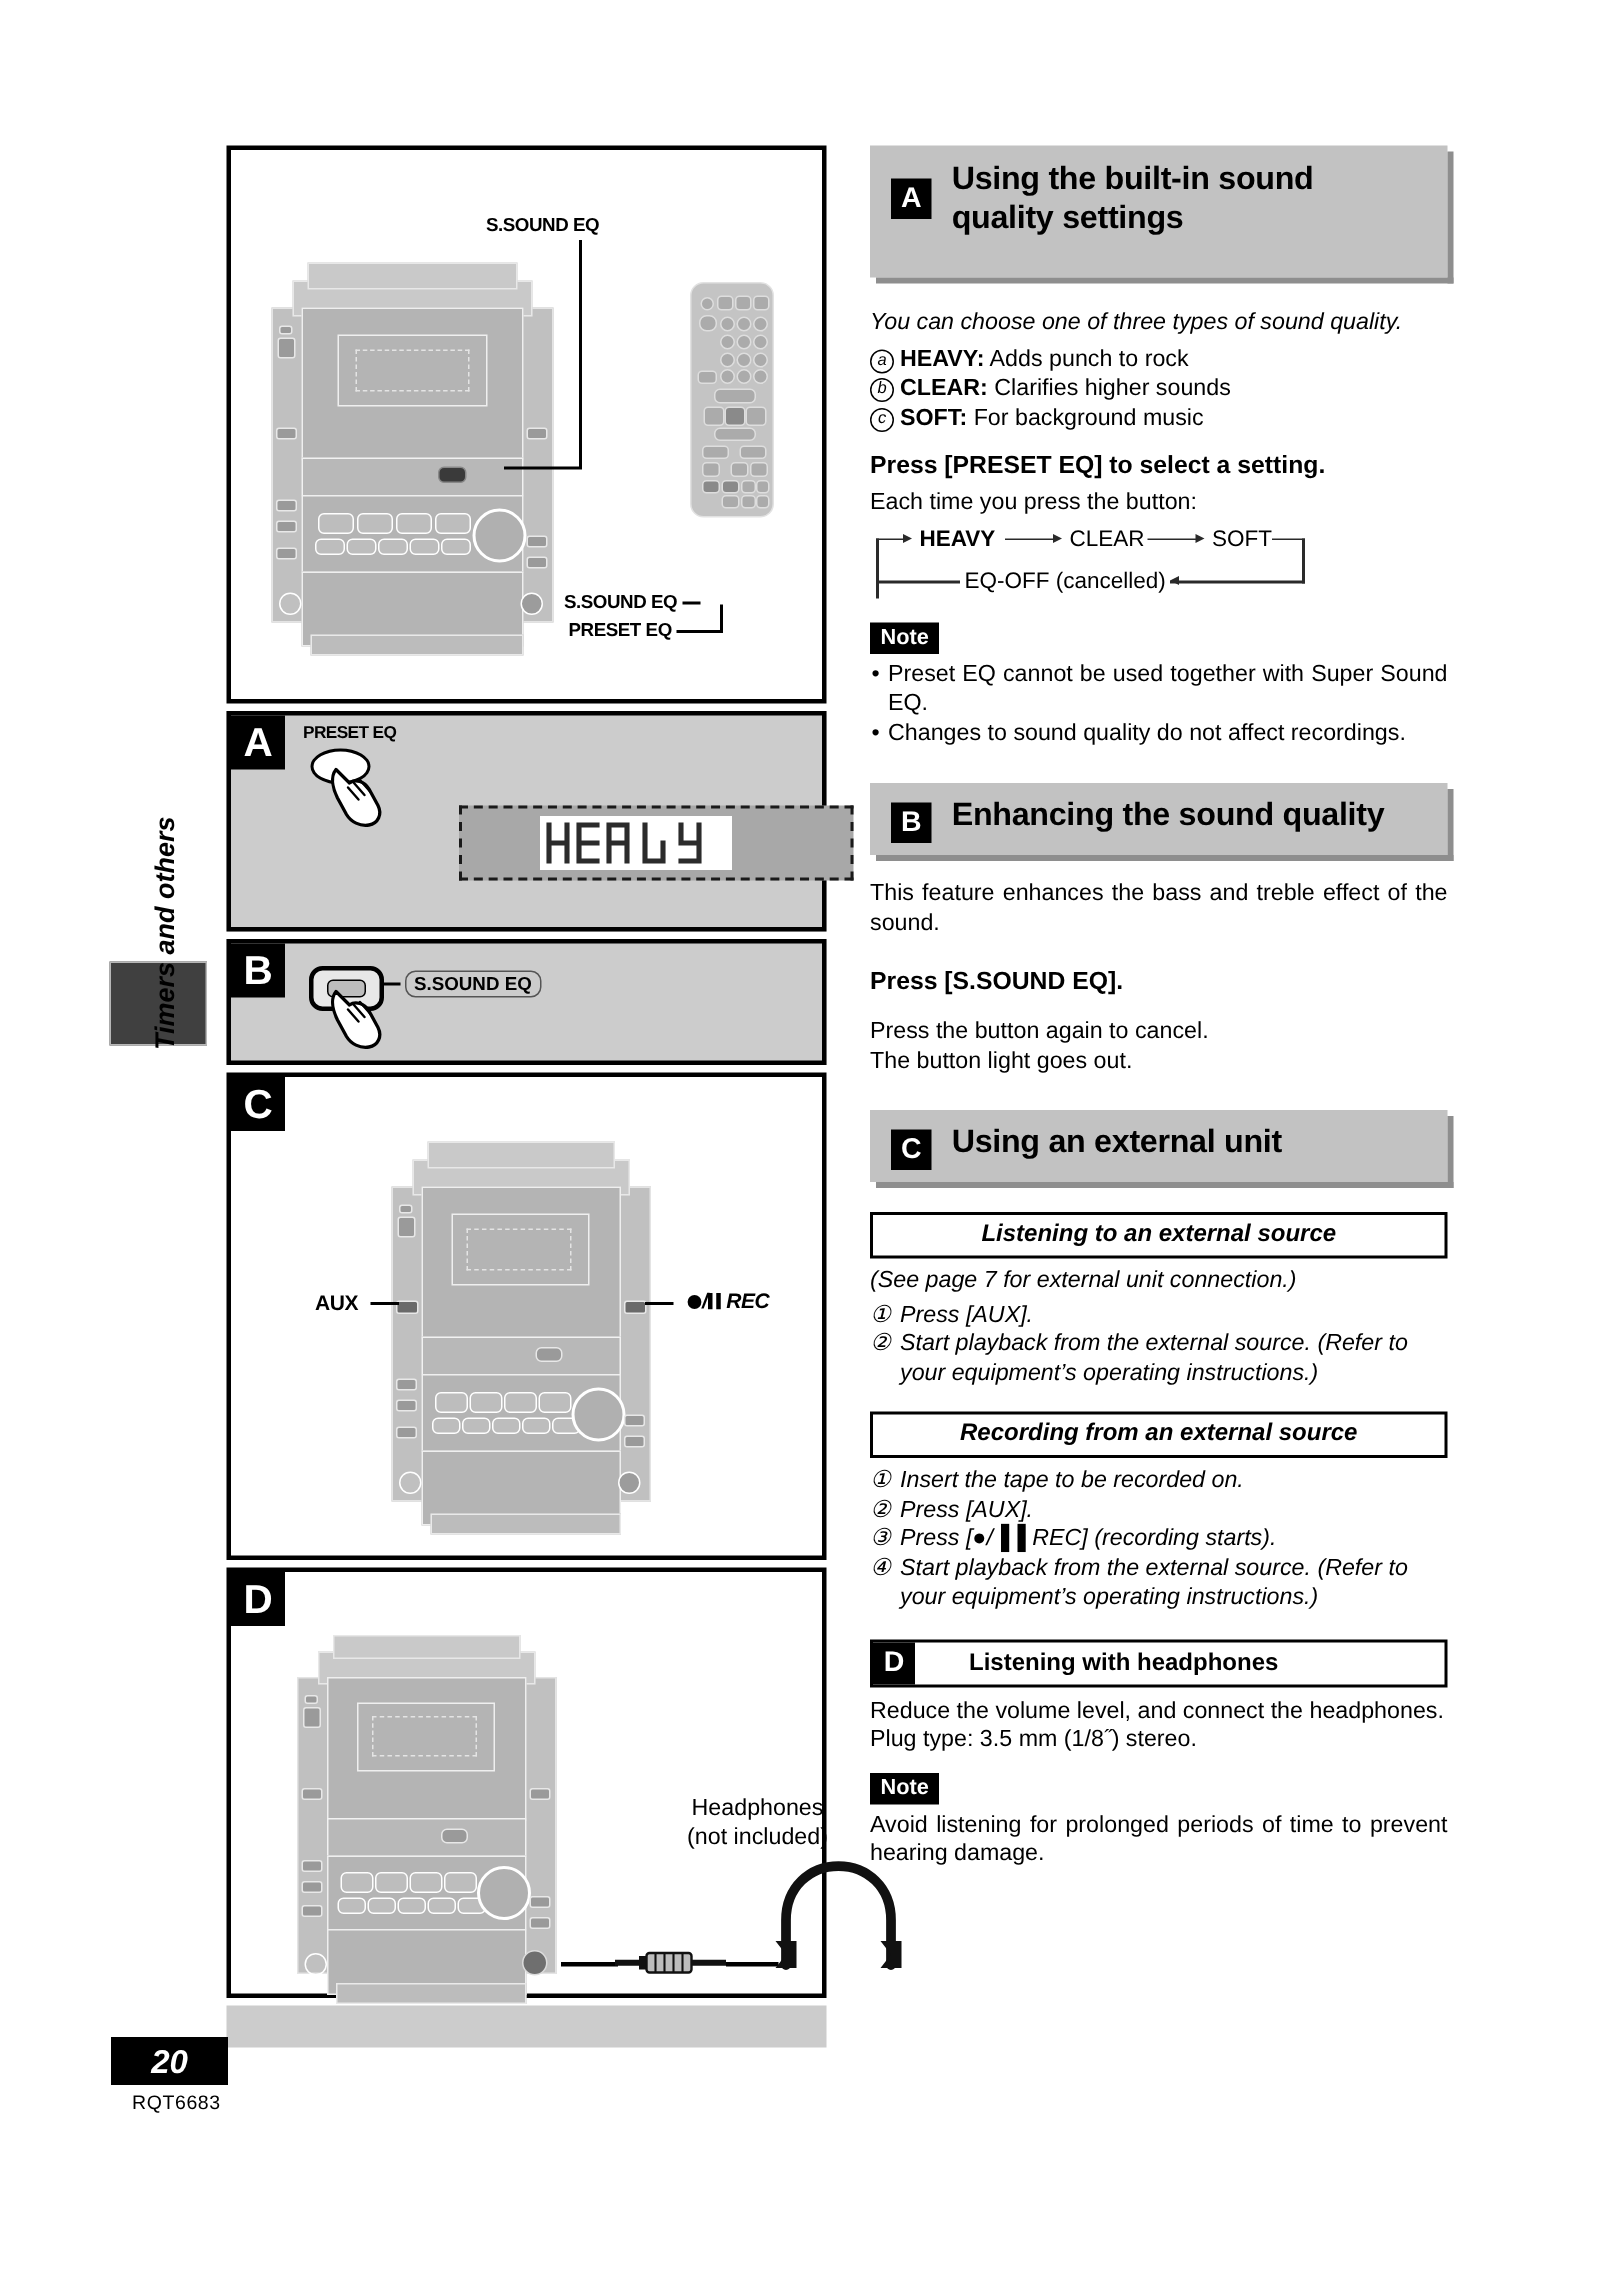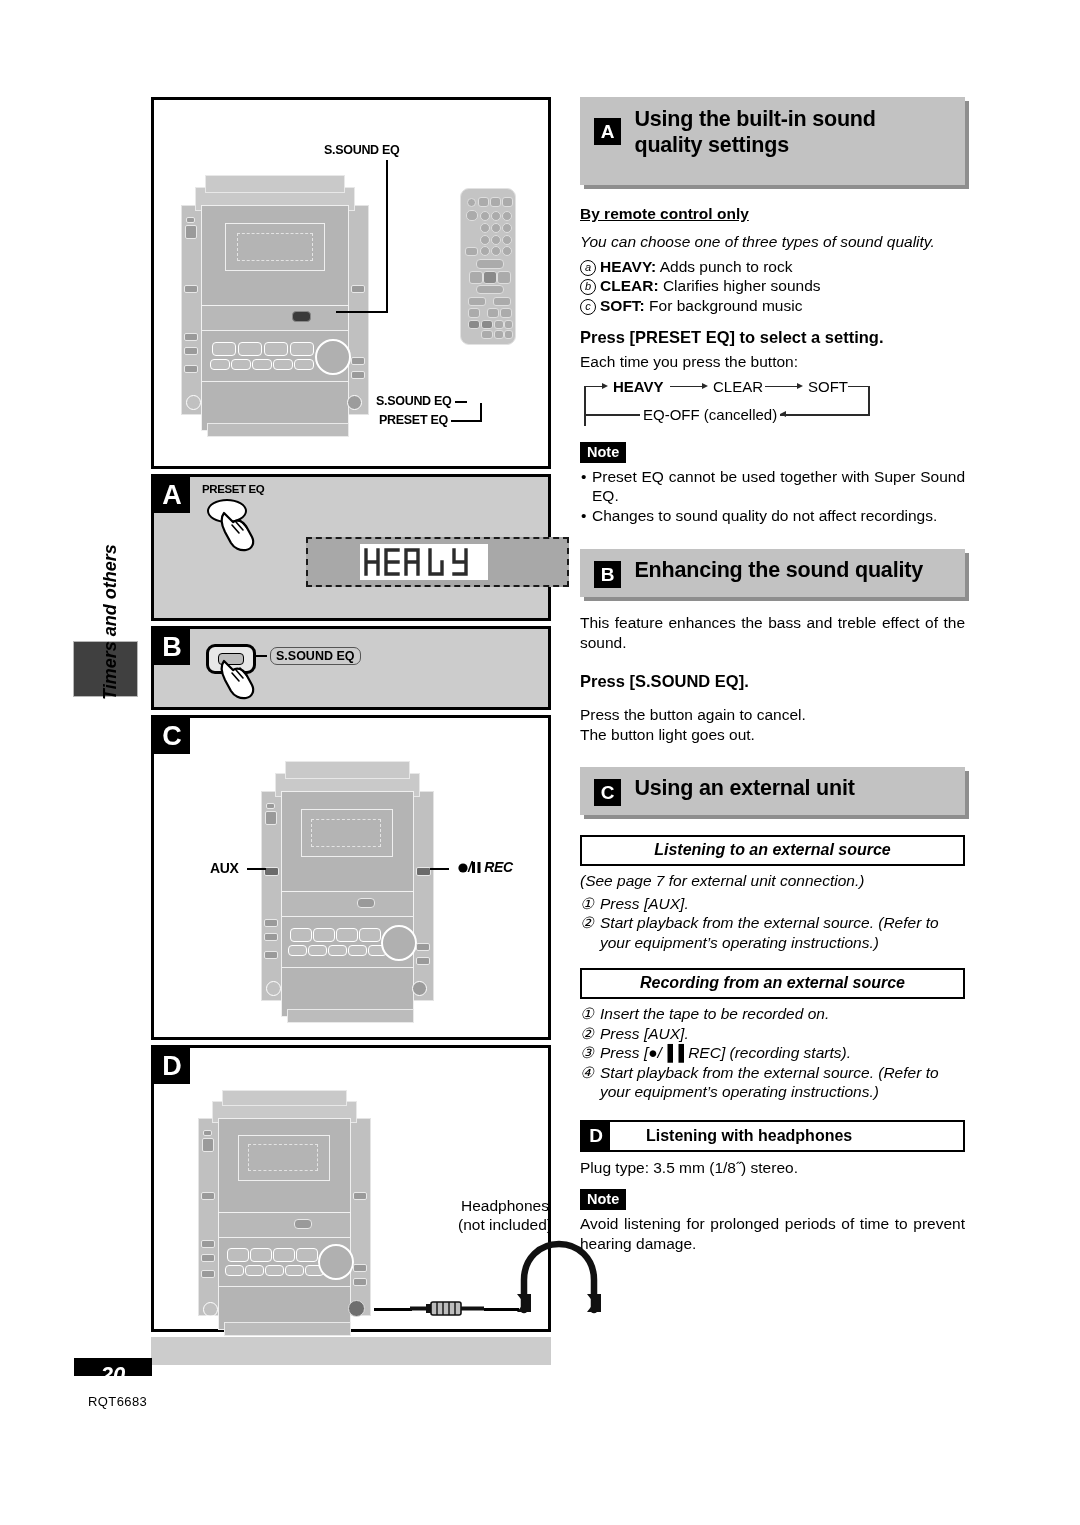--- a/index.html
+++ b/index.html
@@ -52,21 +52,21 @@
           font-size:12.5px;font-weight:600;padding:1px 5px;white-space:nowrap;}
 
   
   .sidetab{position:absolute;left:73px;top:641px;width:63px;height:54px;background:#404040;
            border:1px solid #b7b7b7;}
   .sidetext{position:absolute;left:100px;top:700px;width:210px;height:26px;
             transform:rotate(-90deg);transform-origin:left top;
             font-style:italic;font-weight:bold;font-size:18px;white-space:nowrap;}
 
   
-  .pagenum{position:absolute;left:74px;top:1358px;width:78px;height:18px;background:#000;
+  .pagenum{position:absolute;left:74px;top:1358px;width:78px;height:32px;background:#000;
            color:#fff;font-style:italic;font-weight:bold;font-size:22px;
            text-align:center;line-height:34px;}
   .rqt{position:absolute;left:88px;top:1394px;font-size:13px;letter-spacing:.4px;}
 
   
   .right-col{position:absolute;left:580px;top:97px;width:385px;}
   .secbar{position:relative;background:#c2c2c2;box-sizing:border-box;
           padding:9px 0 9px 0;margin-bottom:0;}
   .secbar .sbadge{display:inline-block;width:27px;height:27px;background:#000;color:#fff;
           font-weight:bold;font-size:19px;line-height:27px;text-align:center;
@@ -382,21 +382,20 @@
     <div class="secbar two" style="height:88px;">
       <div class="shadow"></div><div class="shadow2"></div>
       <span class="sbadge" style="vertical-align:16px;">A</span>
       <span class="stitle">
         <span>Using the built-in sound</span><br>
         <span>quality settings</span>
       </span>
     </div>
 
     <div style="margin-top:20px;">
-      <div class="u-head">By remote control only</div>
       <div class="body-txt nj" style="margin-top:9px;font-style:italic;">You can choose one of three types of sound quality.</div>
 
       <div style="margin-top:5px;">
         <div class="body-txt nj">
           <span class="circ-let">a</span><b>HEAVY:</b> <span>Adds punch to rock</span>
         </div>
         <div class="body-txt nj">
           <span class="circ-let">b</span><b>CLEAR:</b> <span>Clarifies higher sounds</span>
         </div>
         <div class="body-txt nj">
@@ -467,20 +466,21 @@
         <li><span class="n">②</span><span>Press [AUX].</span></li>
         <li><span class="n">③</span><span>Press [●/▐▐ REC] (recording starts).</span></li>
         <li><span class="n">④</span><span>Start playback from the external source. (Refer to your equipment’s operating instructions.)</span></li>
       </ul>
     </div>
 
     <div class="subbox dbadge" style="margin-top:18px;">
       <span class="db">D</span><span class="dt">Listening with headphones</span>
     </div>
     <div style="margin-top:6px;">
+      <div class="body-txt nj">Reduce the volume level, and connect the headphones.</div>
       <div class="body-txt nj">Plug type: 3.5 mm (1/8˝) stereo.</div>
       <div style="margin-top:12px;">
         <span class="note-badge">Note</span>
       </div>
       <div class="body-txt" style="margin-top:4px;">Avoid listening for prolonged periods of time to prevent hearing damage.</div>
     </div>
   </div>
 </div>
 
 </body></html>

